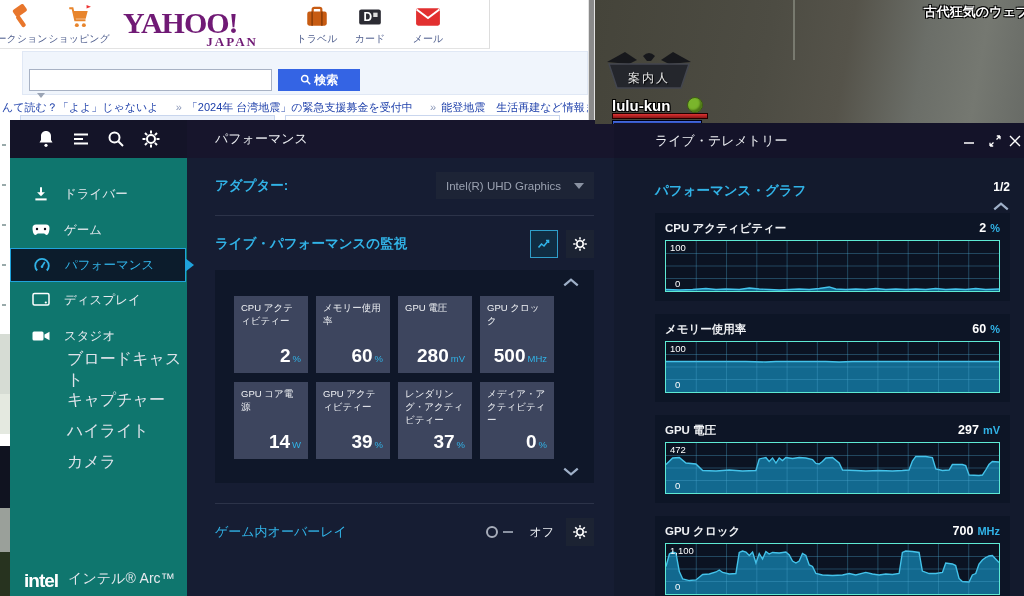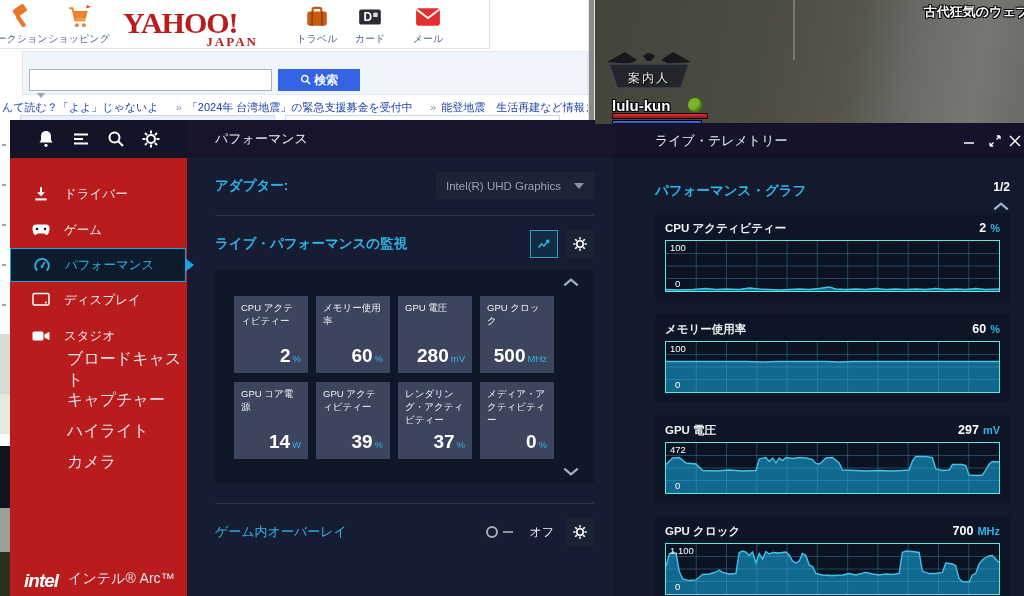--- a/index.html
+++ b/index.html
@@ -4,21 +4,21 @@
 <style>
   * { margin:0; padding:0; box-sizing:border-box; }
   body { font-family:"Liberation Sans","DejaVu Sans",sans-serif; background:#000; }
   .screen { position:relative; width:1024px; height:596px; overflow:hidden; background:#fff; }
 
   
   .browser { position:absolute; left:0; top:0; width:595px; height:124px; background:#fff; z-index:1; }
   .yservices { position:absolute; left:0; top:0; width:490px; height:49px; border-bottom:1px solid #e3e3e3; border-right:1px solid #ddd; }
   .ysvc { position:absolute; top:4px; text-align:center; color:#51608f; font-size:10px; }
   .ysvc svg { display:block; margin:0 auto 2px auto; width:26px; height:26px; }
-  .ylogo { position:absolute; left:123px; top:6px; width:135px; color:#b91c1c; font-weight:bold; }
+  .ylogo { position:absolute; left:123px; top:6px; width:135px; color:#701a75; font-weight:bold; }
   .ylogo .l1 { font-size:30px; letter-spacing:-1px; font-family:"Liberation Serif","DejaVu Serif",serif; }
   .ylogo .l2 { font-size:13px; text-align:right; margin-top:-6px; letter-spacing:2px; font-family:"Liberation Serif","DejaVu Serif",serif; }
   .ysearchpanel { position:absolute; left:22px; top:51px; width:566px; height:44px; background:#f0f5fc; border:1px solid #e0e8f5; }
   .ytabs { position:absolute; left:8px; top:3px; font-size:11px; color:#3053c4; }
   .ytabs span { margin-right:11px; cursor:pointer; }
   .ytabs .cur { color:#333; font-weight:bold; }
   .yinput { position:absolute; left:6px; top:17px; width:243px; height:22px; background:#fff; border:1px solid #a8b2c4; font-size:12px; padding:0 4px; }
   .ybtn { position:absolute; left:255px; top:17px; width:82px; height:22px; background:#3464e4; color:#fff; border:none; font-size:12px; font-weight:bold; cursor:pointer; }
   .ycaret { position:absolute; left:14px; top:41px; width:0; height:0; border-left:4px solid transparent; border-right:4px solid transparent; border-top:5px solid #9aa4b5; }
   .ynews { position:absolute; left:2px; top:100px; width:590px; font-size:11px; color:#1d3faa; white-space:nowrap; }
@@ -40,31 +40,31 @@
     text-shadow:1px 1px 1px #000; }
   .player { position:absolute; left:17px; top:97px; color:#fff; font-size:15px; font-weight:bold;
     text-shadow:1px 1px 0 #000,-1px -1px 0 #000,1px -1px 0 #000,-1px 1px 0 #000; }
   .pbadge { position:absolute; left:92px; top:97px; width:16px; height:16px; border-radius:50%; background:#7ab52c; border:1px solid #3c5c12;
     box-shadow:inset -2px -2px 2px #4c7416; }
   .hpbar { position:absolute; left:17px; top:113px; width:96px; height:6px; background:linear-gradient(#d33,#8a1515); border:1px solid #200; }
   .mpbar { position:absolute; left:17px; top:120px; width:90px; height:5px; background:linear-gradient(#4a6fe0,#2343b8); border:1px solid #001; }
 
   
   .arcwin { position:absolute; left:10px; top:120px; width:604px; height:476px; z-index:2; background:#161d33; display:flex; }
-  .sidebar { width:177px; height:100%; background:#b91c1c; position:relative; flex:none; }
+  .sidebar { width:177px; height:100%; background:#0f766e; position:relative; flex:none; }
   .sbtop { height:38px; background:#141428; display:flex; align-items:center; justify-content:space-around; padding:0 18px; }
   .sbtop .tico { width:20px; height:20px; cursor:pointer; }
   .nav { margin-top:18px; }
   .nav-item { position:relative; display:flex; align-items:center; height:36px; padding-left:22px; color:#e6e9ee; font-size:12.5px; cursor:pointer; }
   .nav-item .nico { width:18px; height:18px; margin-right:14px; flex:none; }
   .nav-item.active { border:1px solid #1fa3dc; background:#0c1c2c; color:#31b3e7; margin-right:1px; height:34px; }
   .nav-item.active::after { content:""; position:absolute; right:-9px; top:9px; border-top:7px solid transparent; border-bottom:7px solid transparent; border-left:9px solid #1fa3dc; }
   .nav-sub { display:flex; align-items:center; height:31px; padding-left:57px; color:#dfe3ea; font-size:16px; cursor:pointer; }
   .sbfoot { position:absolute; left:14px; bottom:4px; display:flex; align-items:flex-end; color:#fff; }
-  .sbfoot .ilogo { font-size:19px; font-weight:bold; letter-spacing:-1px;font-style:italic; }
+  .sbfoot .ilogo { font-size:19px; font-weight:bold; letter-spacing:-1px; }
   .sbfoot .iprod { font-size:14px; margin-left:10px; margin-bottom:4px; color:#e6e9ee; }
 
   .perf { flex:1; display:flex; flex-direction:column; position:relative; }
   .perf-titlebar { height:38px; background:#17152c; color:#eceef2; font-size:13px; display:flex; align-items:center; padding-left:28px; flex:none; }
   .perf-body { flex:1; padding:14px 24px 0 28px; }
   .row { display:flex; align-items:center; justify-content:space-between; }
   .cyan { color:#31b3e7; }
   .adapter-label { font-size:13.5px; font-weight:bold; }
   .dropdown { width:158px; height:27px; background:#1d2436; color:#9aa1b0; font-size:11.5px; display:flex; align-items:center; justify-content:space-between; padding:0 10px; margin-right:8px; cursor:pointer; }
   .dropdown .dcaret { width:0; height:0; border-left:5px solid transparent; border-right:5px solid transparent; border-top:6px solid #8a92a2; }

